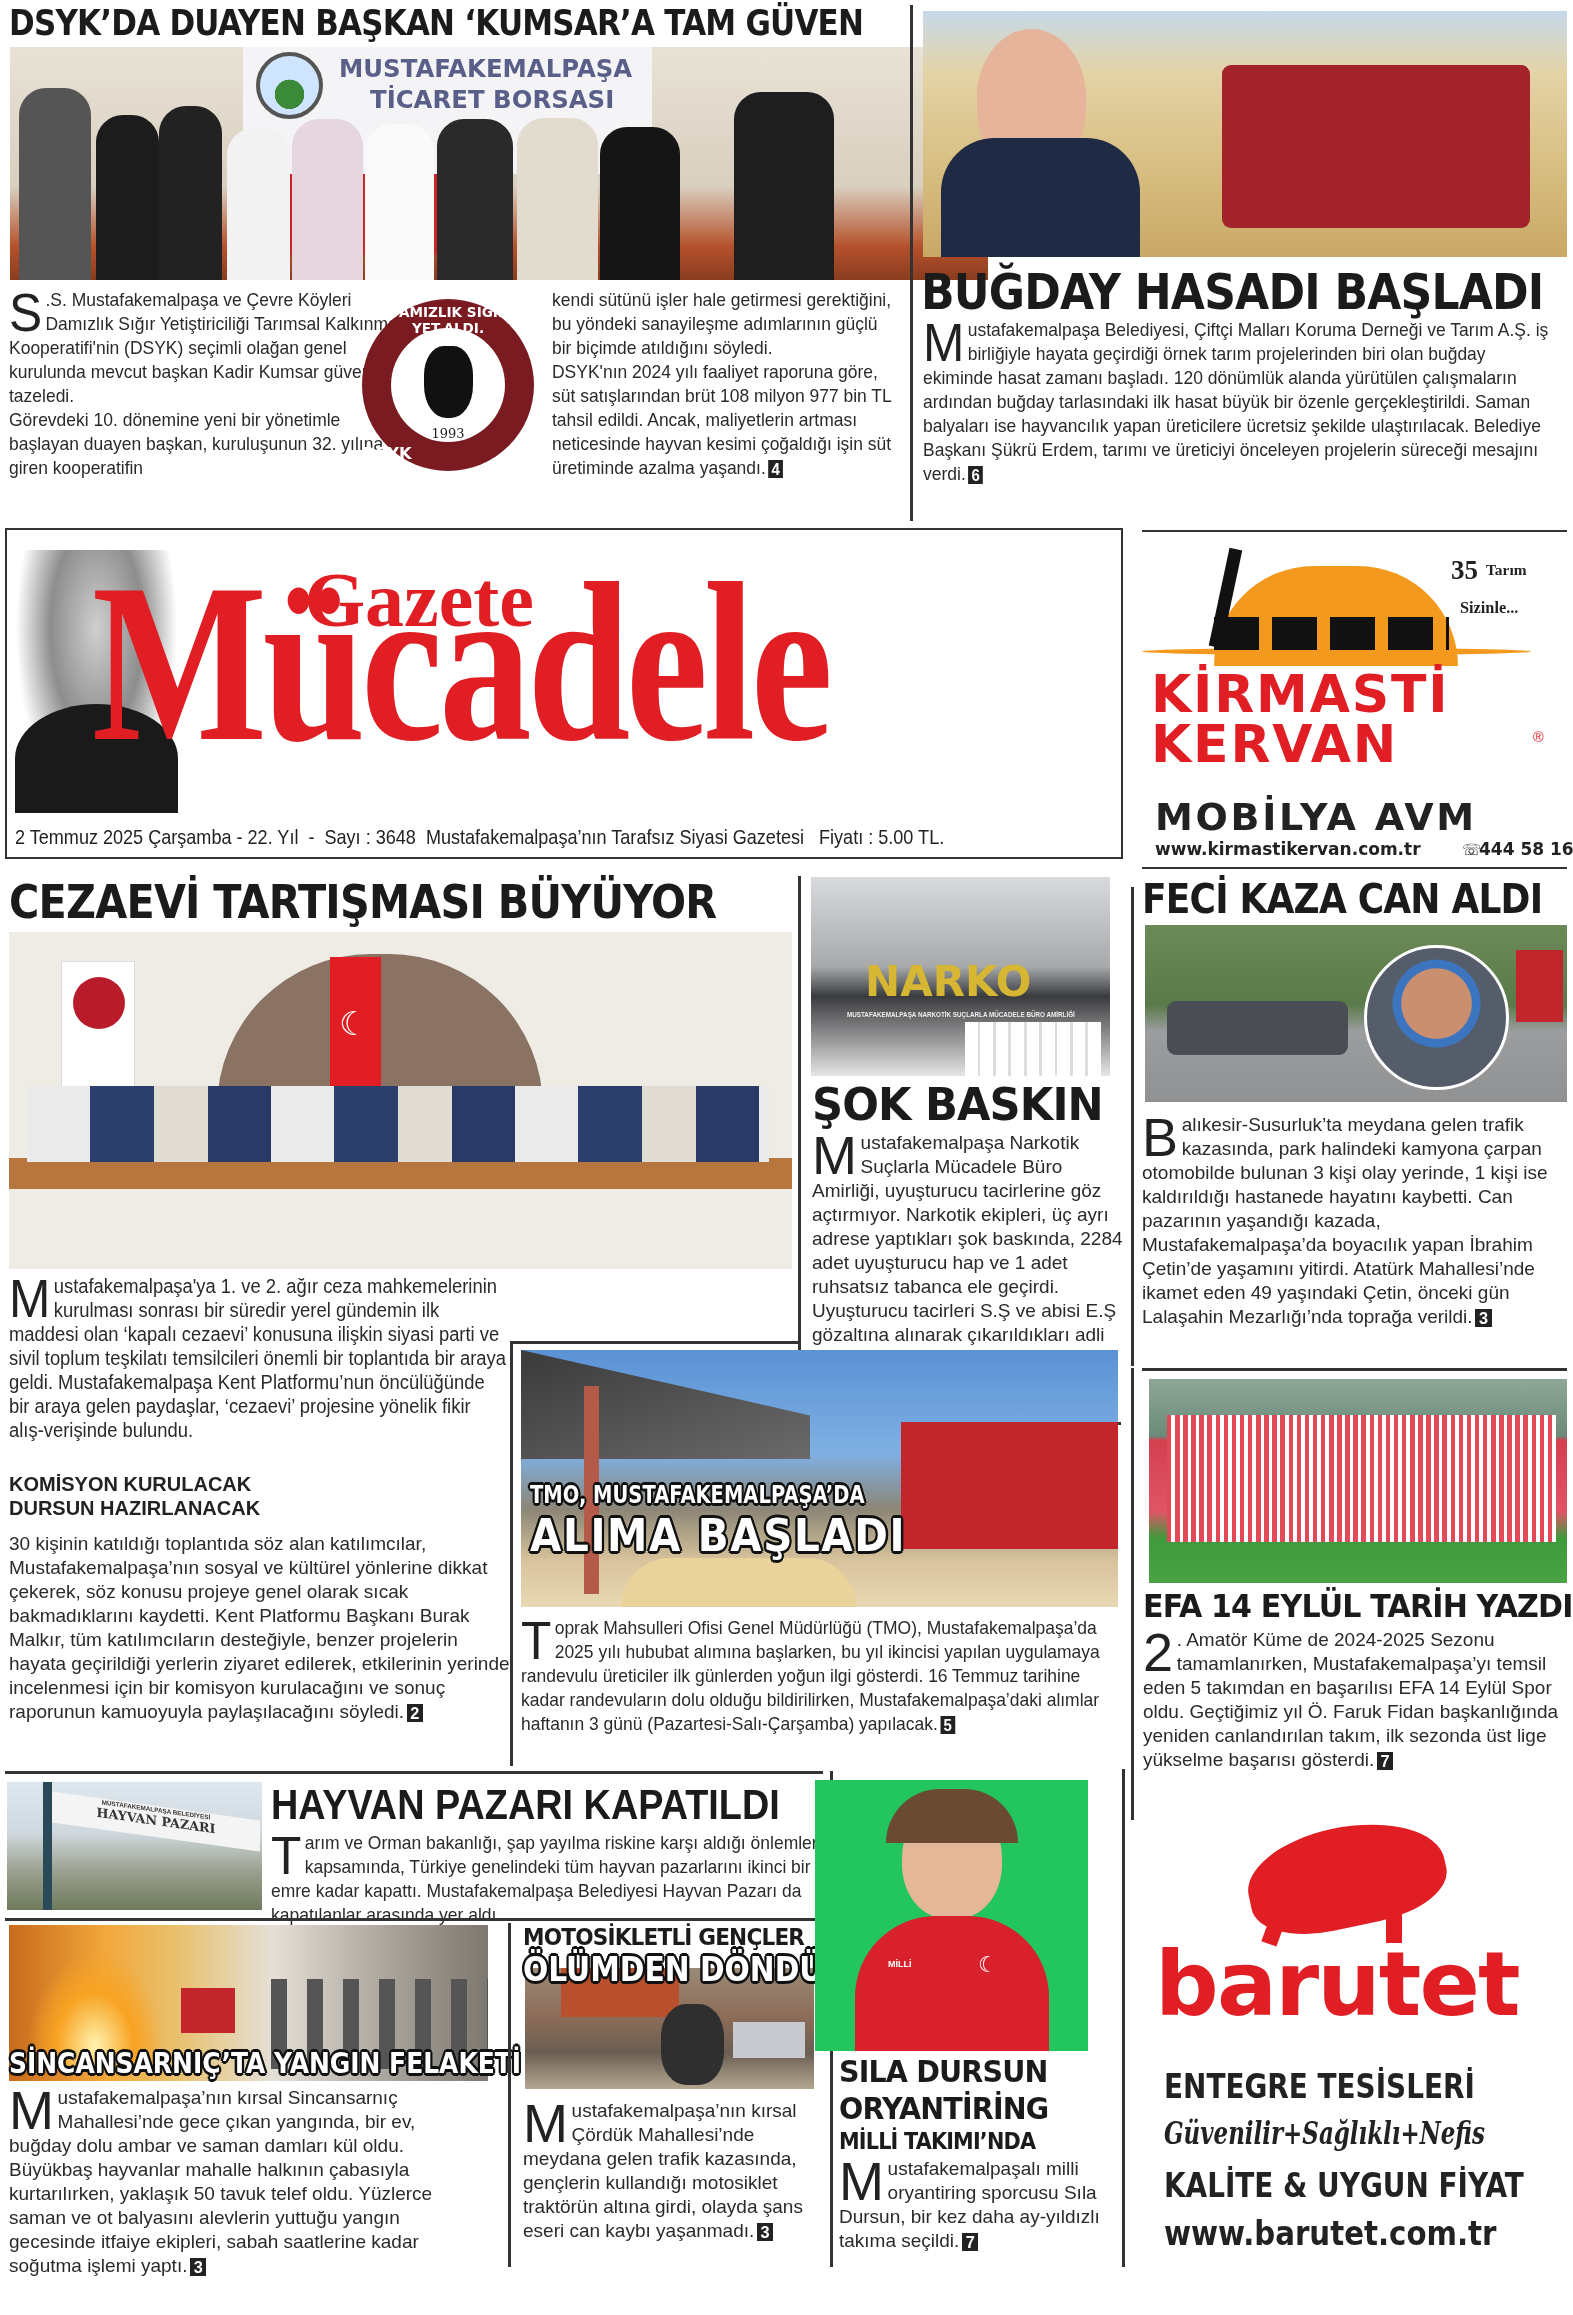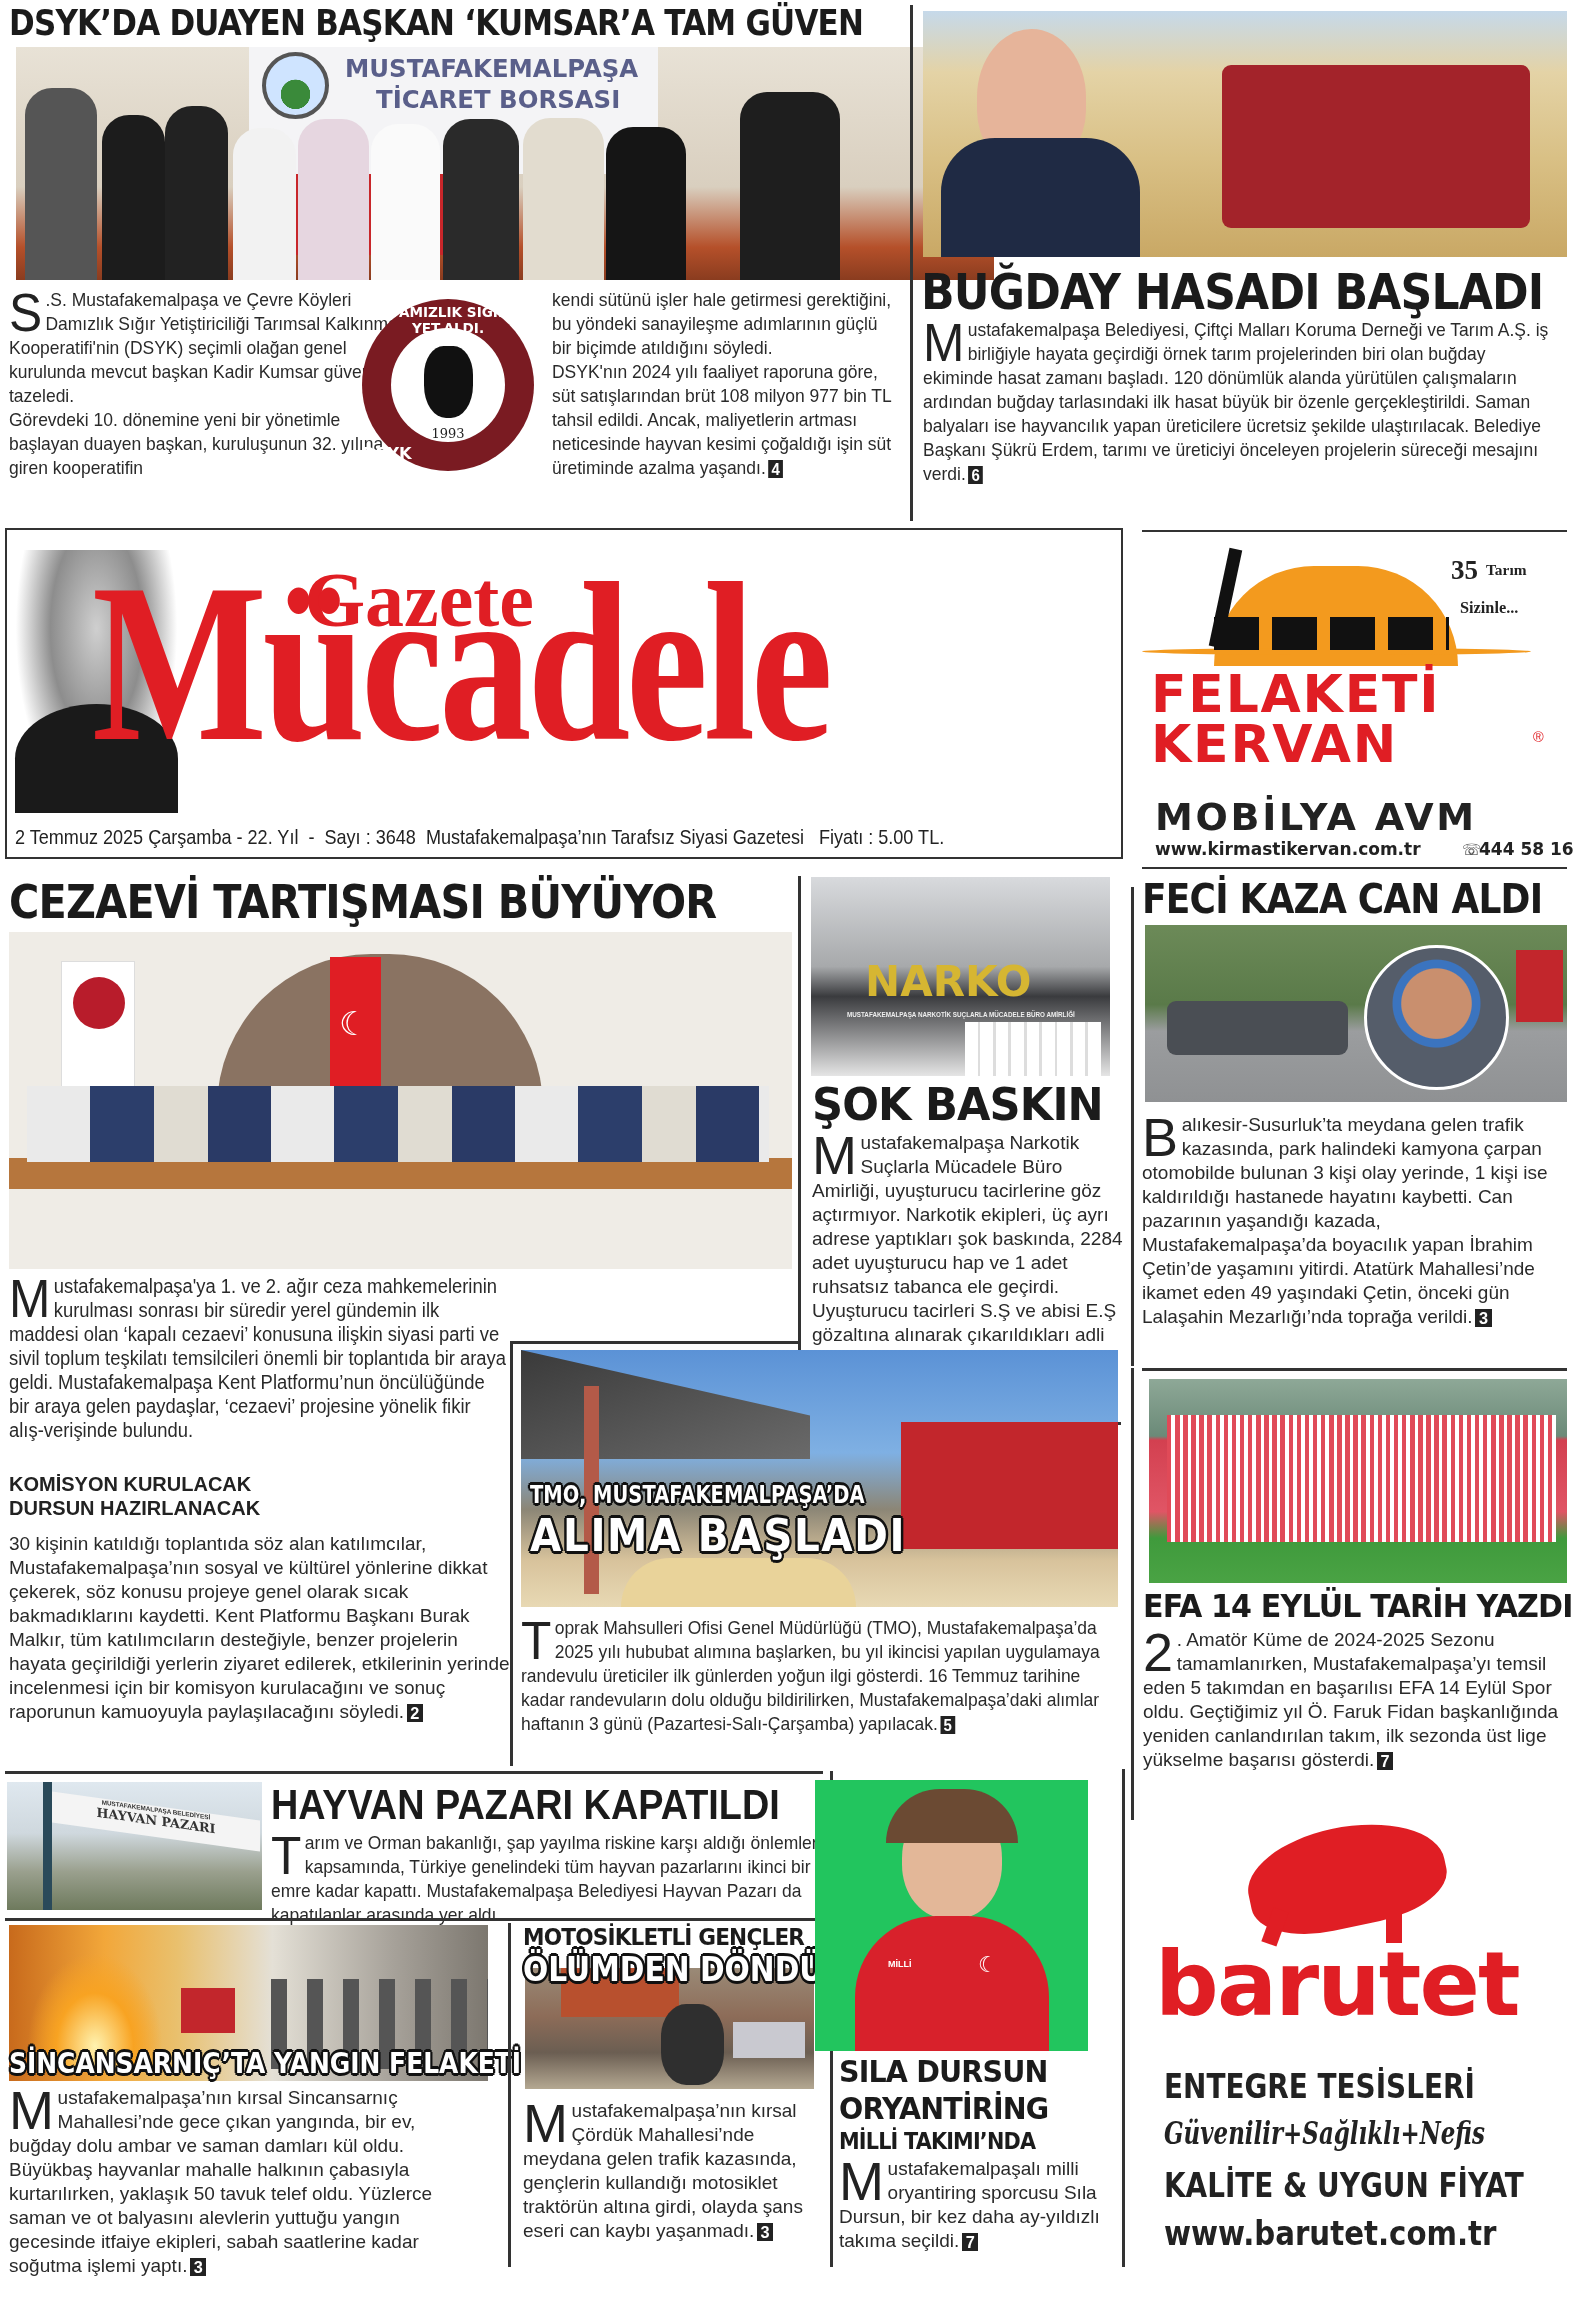--- a/index.html
+++ b/index.html
@@ -16,21 +16,21 @@
 .rule{position:absolute;background:#333}
 .vrule{position:absolute;background:#333;width:2.7px}
 .sub{font-weight:bold;font-size:20px;line-height:23.5px;color:#222}
 .outline{color:#fff;font-family:"DejaVu Sans",sans-serif;font-weight:bold;white-space:nowrap;text-shadow:-1.8px -1.8px 0 #111,1.8px -1.8px 0 #111,-1.8px 1.8px 0 #111,1.8px 1.8px 0 #111,0 2.7px 0 #111,2.7px 0 0 #111,-2.7px 0 0 #111,0 -2.7px 0 #111}
 .masthead-red{color:#e01e24}
 </style>
 </head>
 <body>
 
 <div class="abs hl" style="left:9px;top:1.8px;font-size:36px;transform:scaleX(.86)">DSYK’DA DUAYEN BAŞKAN ‘KUMSAR’A TAM GÜVEN</div>
-<div class="img" style="left:16px;top:47px;width:978px;height:233px;background:linear-gradient(180deg,#e8e2d6 0%,#d9cfbf 60%,#b5502a 86%,#8a3c1f 100%)">
+<div class="img" style="left:10px;top:47px;width:978px;height:233px;background:linear-gradient(180deg,#e8e2d6 0%,#d9cfbf 60%,#b5502a 86%,#8a3c1f 100%)">
   <div class="abs" style="left:233px;top:0;width:409px;height:127px;background:#f4f4f6">
     <div class="abs" style="left:12.7px;top:5.4px;width:67px;height:67px;border-radius:50%;border:4.5px solid #555;background:radial-gradient(circle at 50% 65%,#3a8a3a 30%,#cfe4ff 31%)"></div>
     <div class="abs" style="left:96px;top:7.2px;font-family:'DejaVu Sans',sans-serif;font-weight:bold;font-size:24.4px;color:#5a5f8a;white-space:nowrap">MUSTAFAKEMALPAŞA</div>
     <div class="abs" style="left:127px;top:38px;font-family:'DejaVu Sans',sans-serif;font-weight:bold;font-size:24.4px;color:#5a5f8a;white-space:nowrap">TİCARET BORSASI</div>
   </div>
   <div class="abs" style="left:233px;top:127px;width:262px;height:81px;background:#c8262a"></div>
 
   <div class="abs" style="left:9px;top:41px;width:72px;height:193px;background:#555;border-radius:27px 27px 0 0"></div>
   <div class="abs" style="left:86px;top:68px;width:63px;height:166px;background:#1c1c1c;border-radius:27px 27px 0 0"></div>
   <div class="abs" style="left:149px;top:59px;width:63px;height:175px;background:#222;border-radius:27px 27px 0 0"></div>
@@ -74,21 +74,21 @@
 
 <div class="abs" style="left:1133px;top:530px;width:434px;height:346px">
   <div class="rule" style="left:9px;top:0;width:425px;height:1.8px"></div>
   <div class="abs" style="left:81px;top:36px;width:244px;height:100px;border-radius:122px 122px 0 0;background:#f39a1e"></div>
   <div class="abs" style="left:9px;top:118px;width:389px;height:7.2px;background:#f39a1e;border-radius:50%"></div>
   <div class="abs" style="left:86px;top:18px;width:12.7px;height:100px;background:#111;transform:rotate(12deg)"></div>
   <div class="abs" style="left:81px;top:87px;width:235px;height:33px;background:repeating-linear-gradient(90deg,#111 0 45px,transparent 45px 58px)"></div>
   <div class="abs" style="left:318px;top:25px;font-family:'Liberation Serif',serif;font-weight:bold;font-size:27px;color:#222">35</div>
   <div class="abs" style="left:353px;top:31px;font-family:'Liberation Serif',serif;font-weight:bold;font-size:15.4px;color:#222">Tarım</div>
   <div class="abs" style="left:327px;top:68px;font-family:'Liberation Serif',serif;font-weight:bold;font-size:16.3px;color:#222">Sizinle...</div>
-  <div class="abs" style="left:18px;top:138px;font-family:'DejaVu Sans',sans-serif;font-weight:bold;font-size:52px;line-height:52px;color:#e01e24;letter-spacing:1.8px;white-space:nowrap">FELAKETİ</div>
+  <div class="abs" style="left:18px;top:138px;font-family:'DejaVu Sans',sans-serif;font-weight:bold;font-size:52px;line-height:52px;color:#e01e24;letter-spacing:1.8px;white-space:nowrap">KİRMASTİ</div>
   <div class="abs" style="left:18px;top:188px;font-family:'DejaVu Sans',sans-serif;font-weight:bold;font-size:52px;line-height:52px;color:#e01e24;letter-spacing:1.8px;white-space:nowrap">KERVAN</div>
   <div class="abs" style="left:400px;top:199px;font-size:14.5px;color:#e01e24">®</div>
   <div class="abs" style="left:22px;top:268px;font-family:'DejaVu Sans',sans-serif;font-weight:bold;font-size:38px;line-height:38px;color:#222;letter-spacing:2.7px;white-space:nowrap">MOBİLYA AVM</div>
   <div class="abs" style="left:22px;top:309px;font-family:'DejaVu Sans',sans-serif;font-weight:bold;font-size:17px;color:#222;white-space:nowrap">www.kirmastikervan.com.tr</div>
   <div class="abs" style="left:329px;top:311px;font-size:15.4px;color:#222">☏</div>
   <div class="abs" style="left:346px;top:309px;font-family:'DejaVu Sans',sans-serif;font-weight:bold;font-size:17px;color:#222;white-space:nowrap">444 58 16</div>
   <div class="rule" style="left:9px;top:337px;width:425px;height:1.8px"></div>
 </div>
 
 <div class="abs hl" style="left:9px;top:874px;font-size:47px;transform:scaleX(.88)">CEZAEVİ TARTIŞMASI BÜYÜYOR</div>

